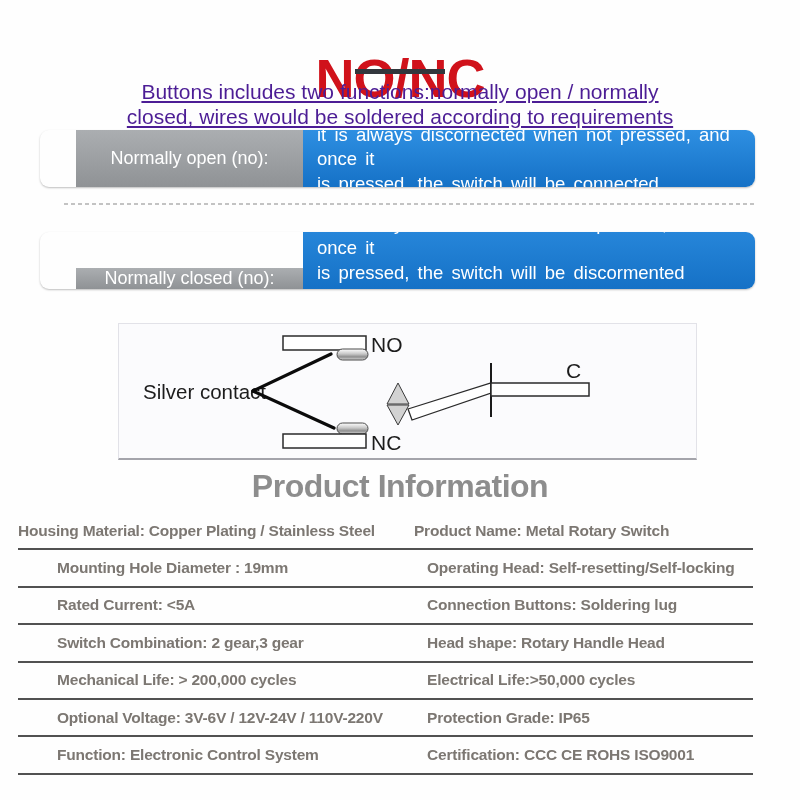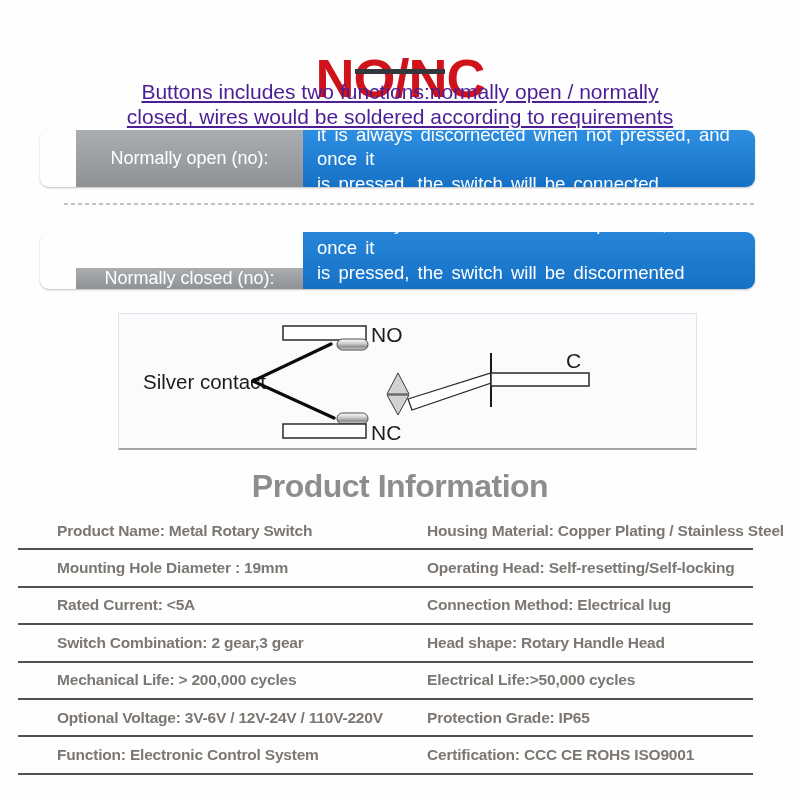--- a/index.html
+++ b/index.html
@@ -23,21 +23,21 @@
   .banner-desc { flex:1; background:linear-gradient(#2e8fe2,#1571c6); color:#ffffff;
                  font-size:18.5px; line-height:1.32; padding:6px 22px 4px 14px;
                  white-space:pre-line; word-spacing:3px; display:flex; flex-direction:column; justify-content:center; }
 
   .dash-sep { position:absolute; top:203px; left:64px; width:690px; height:2px;
               background:repeating-linear-gradient(90deg,#c3c3c3 0 4px,transparent 4px 7px); }
 
   .schem-heading { position:absolute; top:278px; left:0; width:800px; text-align:center;
                    font-size:27px; font-weight:600; color:#c21d22; }
 
-  .schem-panel { position:absolute; top:313px; left:118px; width:579px; height:137px;
+  .schem-panel { position:absolute; top:323px; left:118px; width:579px; height:137px;
                  background:#fbfbfd; border:1px solid #e2e2e8; border-bottom:2px solid #a4a4ab;text-align:right; }
   .schem-panel svg { display:block; }
   .schem-text { font-family:"Liberation Sans", sans-serif; fill:#1c1c1c; }
 
   .prod-heading { position:absolute; top:468px; left:0; width:800px; text-align:center;
                   font-size:32px; font-weight:700; color:#8d8d8d; letter-spacing:-0.5px; }
 
   .spec-table { position:absolute; top:513px; left:18px; width:735px; }
   .spec-row { display:flex; align-items:center; height:37.4px; border-bottom:2px solid #515151; }
   .spec-cell { font-size:15.5px; font-weight:700; color:#7c7772; letter-spacing:-0.2px; white-space:nowrap; }
@@ -99,30 +99,30 @@
       <line x1="372" y1="39" x2="372" y2="93" stroke="#1a1a1a" stroke-width="2"></line>
       <rect x="372" y="59" width="98" height="13" fill="#ffffff" stroke="#2b2b2b" stroke-width="1.5"></rect>
       <text x="447" y="54" font-size="21" class="schem-text">C</text>
     </svg>
   </div>
 
   <div class="prod-heading">Product Information</div>
 
   <div class="spec-table">
     <div class="spec-row">
+      <div class="spec-cell spec-right">Housing Material: Copper Plating / Stainless Steel</div>
       <div class="spec-cell spec-left">Product Name: Metal Rotary Switch</div>
-      <div class="spec-cell spec-right">Housing Material: Copper Plating / Stainless Steel</div>
     </div>
     <div class="spec-row">
       <div class="spec-cell spec-left">Mounting Hole Diameter : 19mm</div>
       <div class="spec-cell spec-right">Operating Head: Self-resetting/Self-locking</div>
     </div>
     <div class="spec-row">
       <div class="spec-cell spec-left">Rated Current: &lt;5A</div>
-      <div class="spec-cell spec-right">Connection Method: Electrical lug</div>
+      <div class="spec-cell spec-right">Connection Buttons: Soldering lug</div>
     </div>
     <div class="spec-row">
       <div class="spec-cell spec-left">Switch Combination: 2 gear,3 gear</div>
       <div class="spec-cell spec-right">Head shape: Rotary Handle Head</div>
     </div>
     <div class="spec-row">
       <div class="spec-cell spec-left">Mechanical Life: &gt; 200,000 cycles</div>
       <div class="spec-cell spec-right">Electrical Life:&gt;50,000 cycles</div>
     </div>
     <div class="spec-row">

